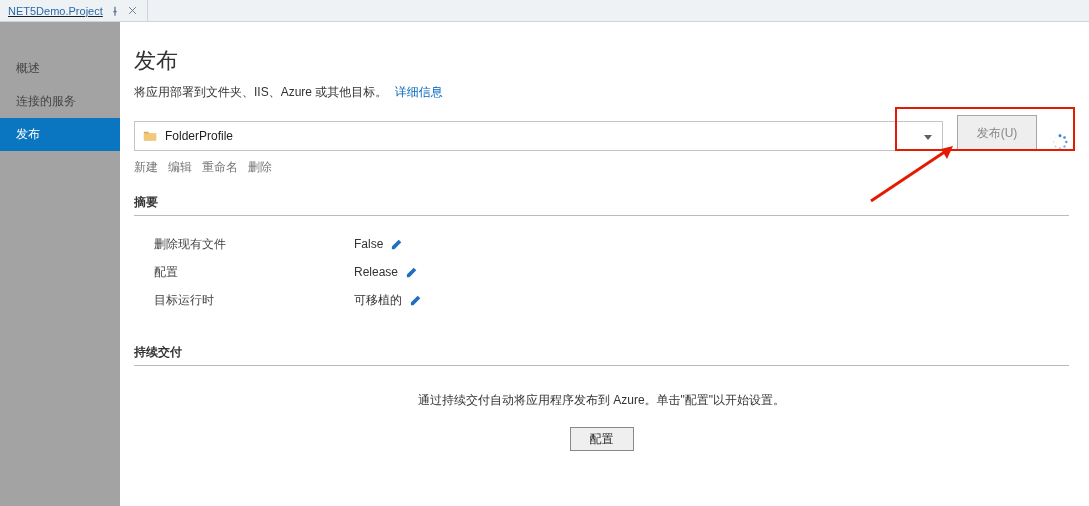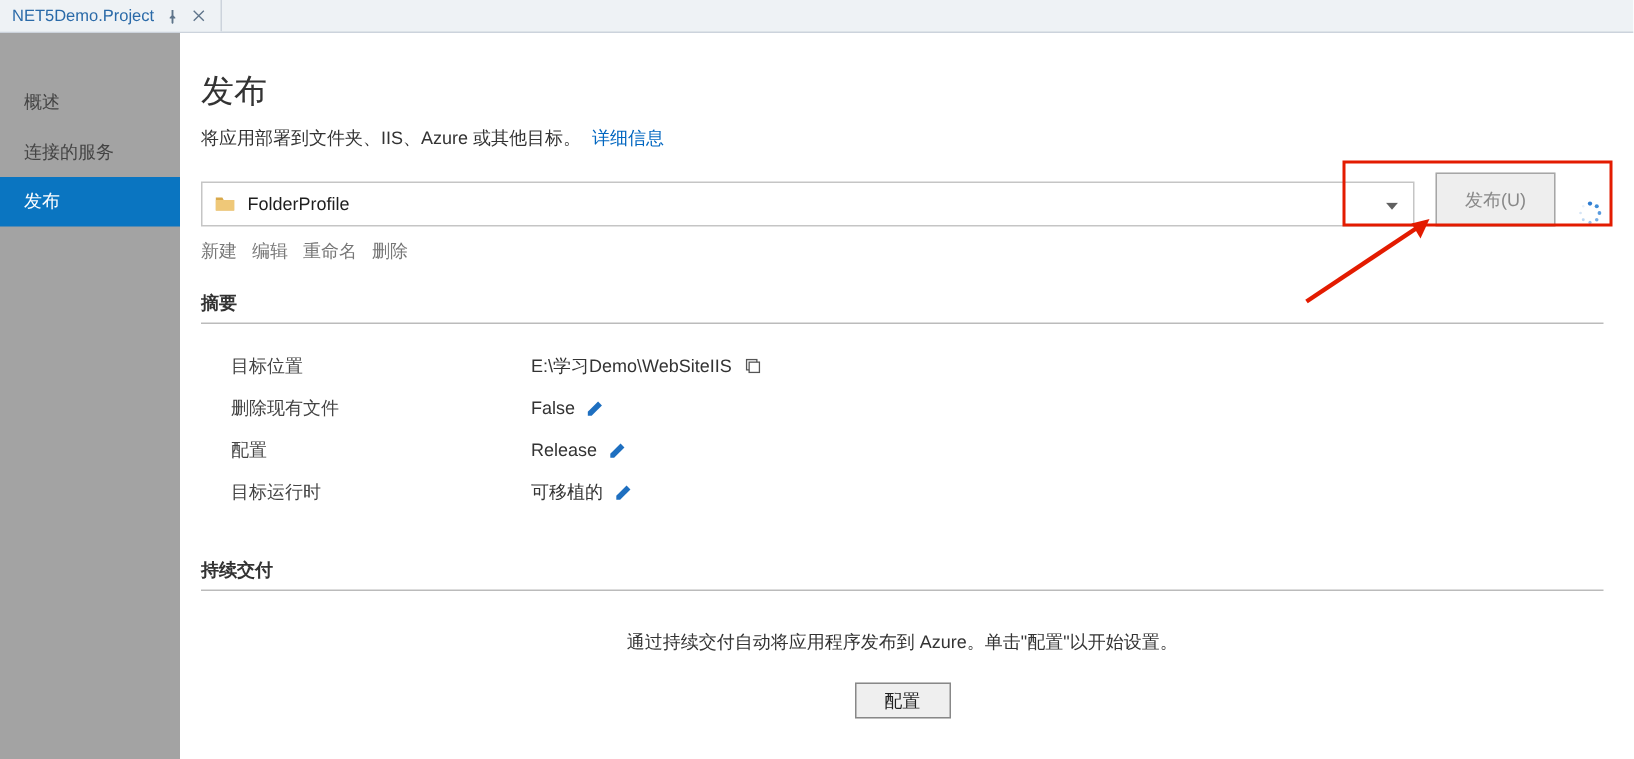--- a/index.html
+++ b/index.html
@@ -1,18 +1,18 @@
 <!DOCTYPE html>
 <html><head>
   <meta charset="utf-8">
   <style>
     * { box-sizing: border-box; margin: 0; padding: 0; }
     body { font-family: "Microsoft YaHei", "Segoe UI", Tahoma, sans-serif; font-size: 12px; background: #fff; color: #1e1e1e; width: 1089px; height: 506px; overflow: hidden; }
     
-    .tab-bar { height: 22px; background: #eef2f5; border-bottom: 1px solid #ccd3dc; display: flex; align-items: stretch; }
+    .tab-bar { height: 22px; background: #eef2f5; border-bottom: 1px solid #ccd3dc; display: flex; align-items: stretch; text-decoration: underline; }
     .tab { display: flex; align-items: center; gap: 6px; padding: 0 8px; background: #eef2f5; border-right: 1px solid #ccd3dc; color: #2a6aa8; font-size: 11px; }
     .tab-pin, .tab-close { display: inline-flex; align-items: center; justify-content: center; width: 12px; height: 12px; color: #5e748a; }
     
     .layout { display: flex; height: calc(100% - 22px); }
     .sidebar { width: 120px; background: #a3a3a3; padding-top: 30px; }
     .side-item { padding: 8px 16px; color: #444; cursor: pointer; }
     .side-item.active { background: #0a75c1; color: #fff; }
     
     .main { flex: 1; padding: 24px 20px 0 14px; overflow: auto; }
     .pub-title { font-size: 22px; font-weight: 300; color: #333; margin-bottom: 8px; }
@@ -119,32 +119,20 @@
       <span>编辑</span>
       <span>重命名</span>
       <span>删除</span>
     </div>
 
     <div class="section-title">摘要</div>
     <div class="section-rule"></div>
 
     <div class="summary-grid">
       <div class="summary-row">
-        <div class="sum-label">目标位置</div>
-        <div class="sum-value">
-          <span>E:\学习Demo\WebSiteIIS</span>
-          <span class="copy-icon">
-            <svg viewBox="0 0 14 14" width="12" height="12">
-                <rect x="2" y="2" width="8" height="8" fill="none" stroke="#555"></rect>
-                <rect x="4" y="4" width="8" height="8" fill="#fff" stroke="#555"></rect>
-              </svg>
-          </span>
-        </div>
-      </div>
-      <div class="summary-row">
         <div class="sum-label">删除现有文件</div>
         <div class="sum-value">
           <span>False</span>
           <span class="edit-icon">
             <svg viewBox="0 0 14 14" width="12" height="12">
                 <path fill="#1e6fc0" d="M1 10l8-8 3 3-8 8H1z"></path>
               </svg>
           </span>
         </div>
       </div>

